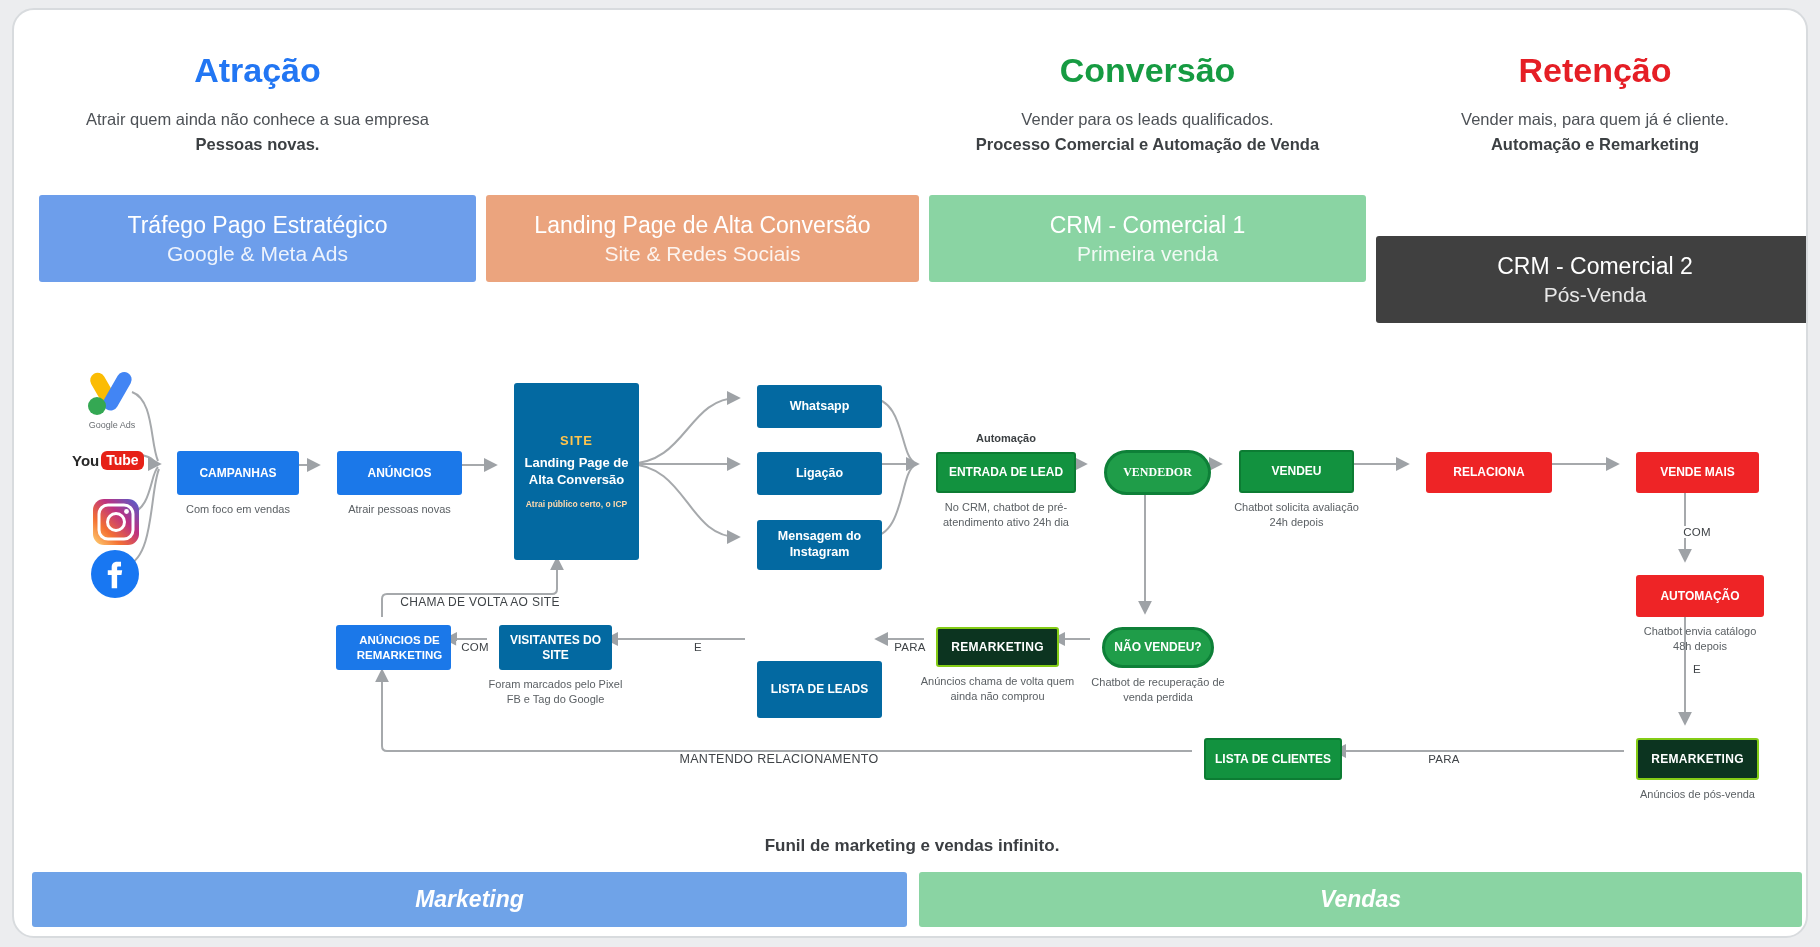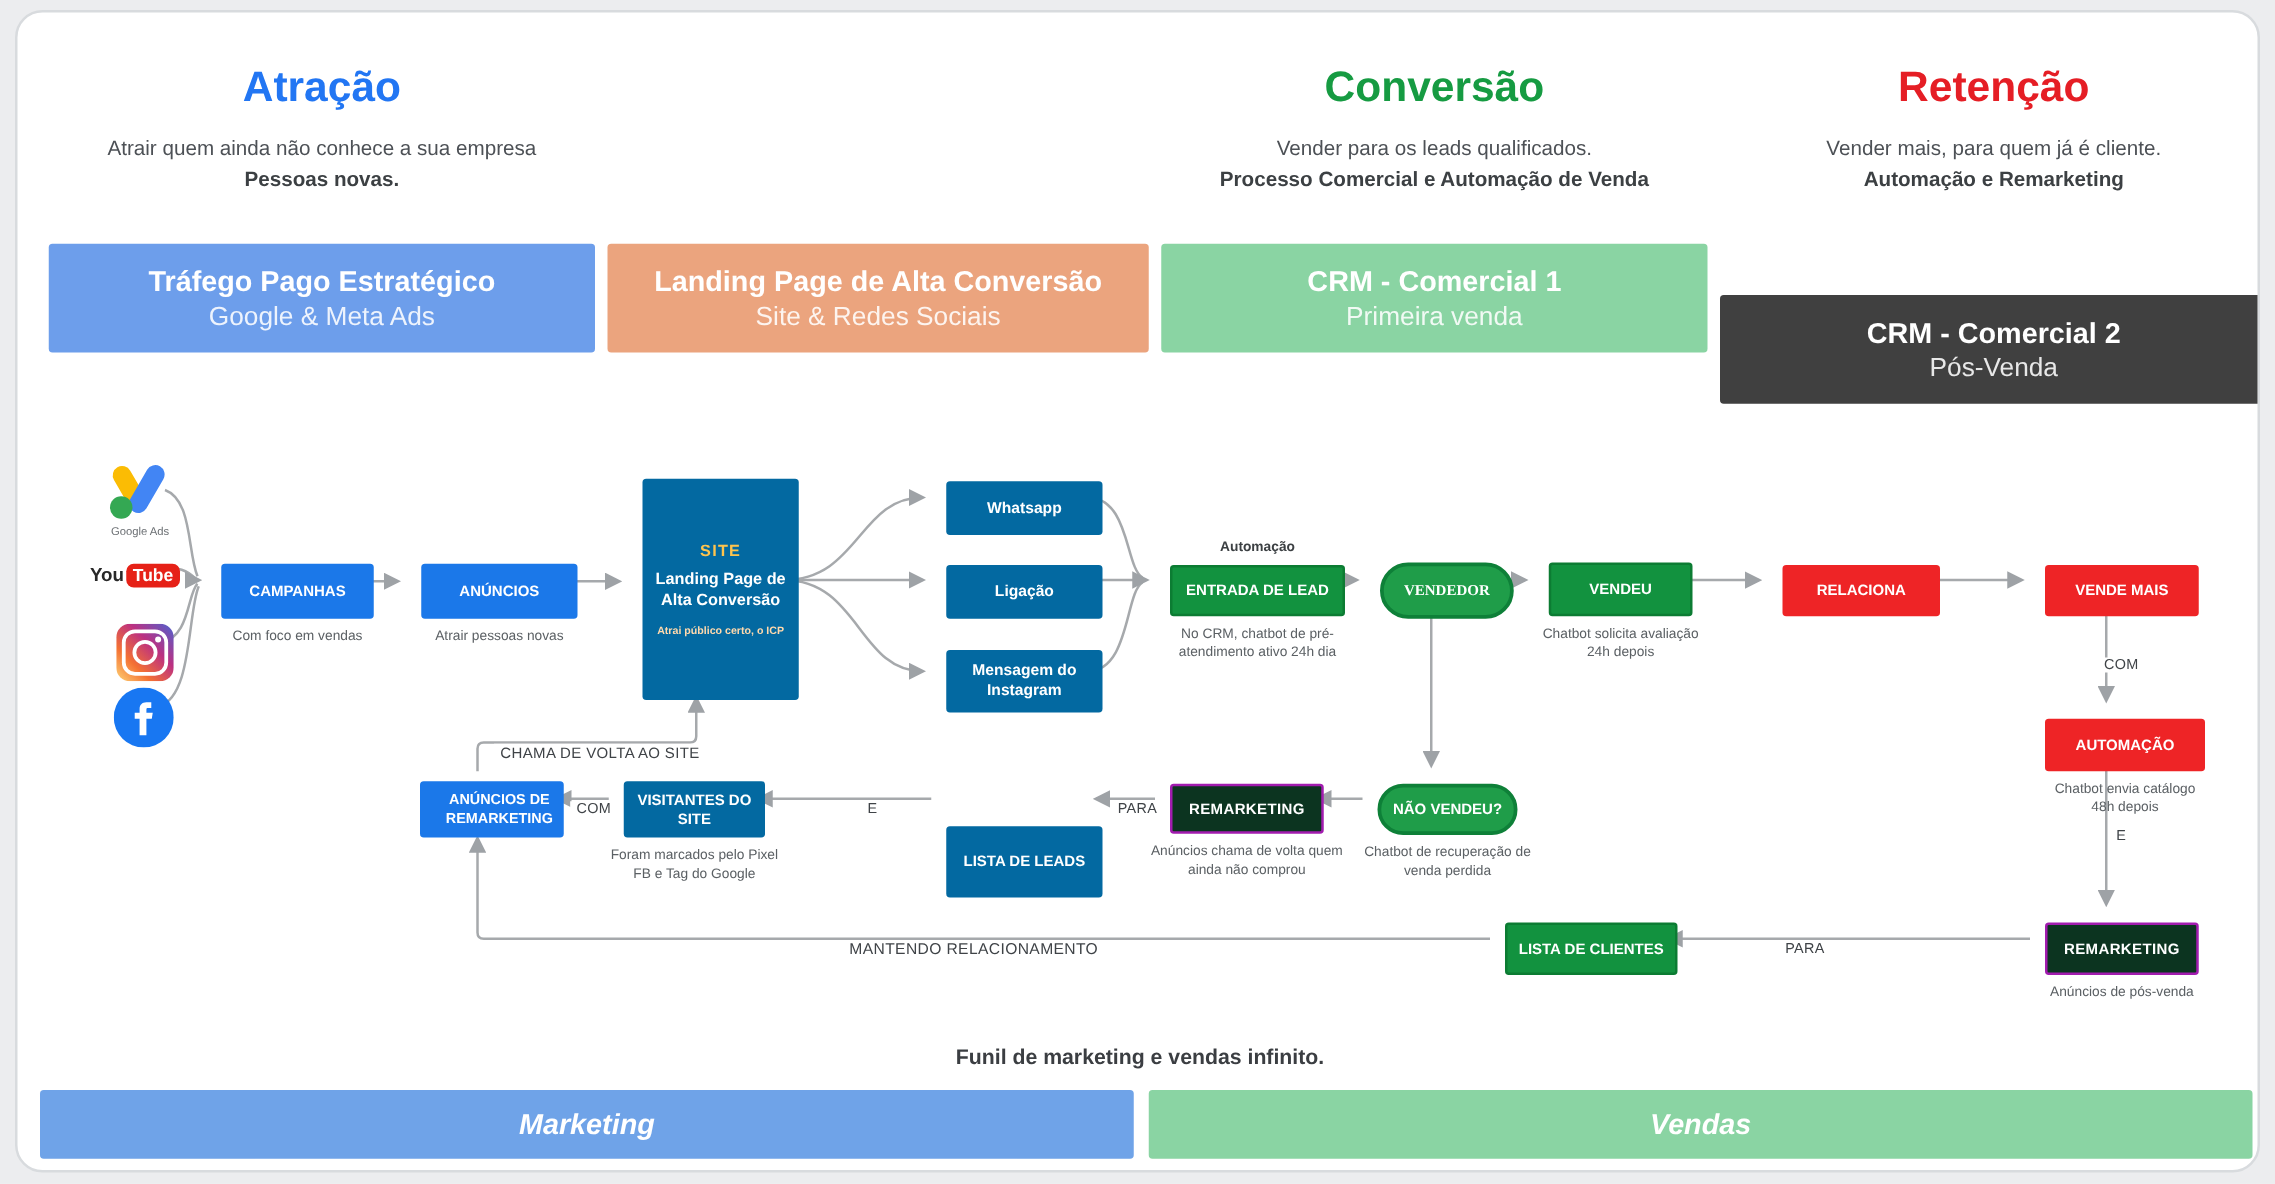--- a/index.html
+++ b/index.html
@@ -10,33 +10,33 @@
   
   .col { position:absolute; top:42px; text-align:center; }
   .col-title { font-size:34px; font-weight:bold; line-height:1.1; }
   .c-blue { color:#2276f3; } .c-orange { color:#e8621b; } .c-green { color:#169b42; } .c-red { color:#e51e25; }
   .col-desc { margin-top:18px; font-size:16.5px; line-height:1.5; color:#4d5156; }
   .col-desc b { color:#3c4043; }
   .dblock { display:block; }
 
   .banner { position:absolute; top:185px; height:87px; border-radius:3px; color:#fff;
             display:flex; flex-direction:column; align-items:center; justify-content:center; gap:3px; }
-  .banner-t { font-size:23px; font-weight:bold; }
+  .banner-t { font-size:23px; font-weight:normal; }
   .banner-s { font-size:21px; color:rgba(255,255,255,0.88); }
   .bg-blue { background:#6d9eeb; } .bg-salmon { background:#eba47e; } .bg-green { background:#8ad4a3; } .bg-red { background:#404040;margin-top:41px; }
 
   
   svg.wires { position:absolute; left:0; top:0; pointer-events:none; }
   .node { position:absolute; display:flex; flex-direction:column; align-items:center; z-index:3; }
   .box { width:100%; display:flex; align-items:center; justify-content:center; text-align:center;
          color:#fff; font-weight:bold; font-size:12px; line-height:1.25; border-radius:3px; padding:2px 4px; }
   .n-blue  { background:#1b78e9; }
   .n-orange{ background:#0369a1; }
   .n-green { background:#12923f; border:2px solid #0c7c33; }
-  .n-dark  { background:#0c3420; border:2px solid #a21caf; letter-spacing:0.3px; }
+  .n-dark  { background:#0c3420; border:2px solid #84cc16; letter-spacing:0.3px; }
   .n-red   { background:#ee2426; }
   .pill    { border-radius:26px; background:#1f9d49; border:3px solid #0e8038; }
   .cap { margin-top:7px; font-size:11px; color:#5b6064; line-height:1.35; text-align:center; width:150px; }
   .toplab { position:absolute; z-index:3; transform:translate(-50%,-50%); font-size:11px; font-weight:600; color:#3c4043; }
   .elab { position:absolute; z-index:4; transform:translate(-50%,-50%); background:#fff; padding:0 5px;
           font-size:11.5px; color:#3f4347; white-space:nowrap; letter-spacing:0.3px; }
 
   .site-head { color:#ffc44d; font-size:13px; font-weight:bold; letter-spacing:1px; margin-bottom:6px; }
   .site-main { color:#fff; font-size:13px; font-weight:bold; line-height:1.3; }
   .site-cap  { color:#ffd9ad; font-size:8.5px; margin-top:10px; }

